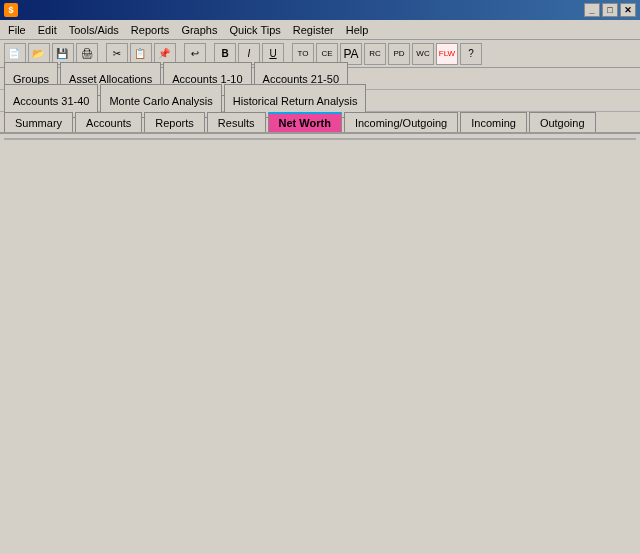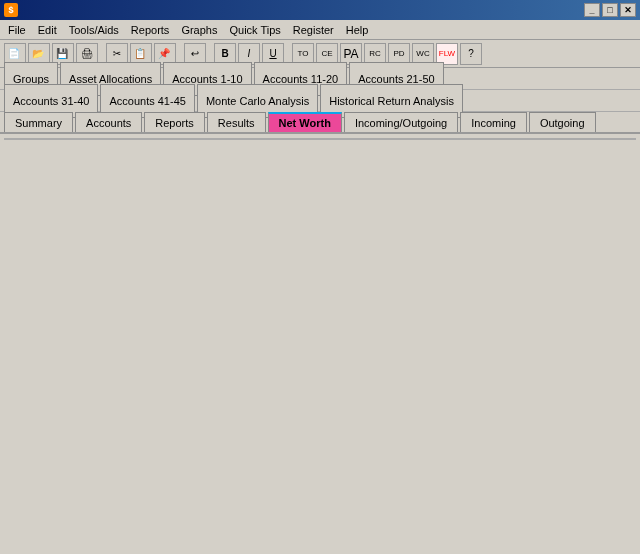--- a/index.html
+++ b/index.html
@@ -182,27 +182,25 @@
   <div class="tool-btn" style="font-size:8px">PD</div>
   <div class="tool-btn" style="font-size:8px">WC</div>
   <div class="tool-btn" style="font-size:8px;color:red;background:#ffeeee">FLW</div>
   <div class="tool-btn">?</div>
 </div>
 
 <div class="nav-row">
   <div class="nav-btn">Groups</div>
   <div class="nav-btn">Asset Allocations</div>
   <div class="nav-btn">Accounts 1-10</div>
-  <div class="nav-btn">Accounts 11-20</div>
   <div class="nav-btn">Accounts 21-50</div>
 </div>
 
 <div class="nav-row">
   <div class="nav-btn">Accounts 31-40</div>
-  <div class="nav-btn">Accounts 41-45</div>
   <div class="nav-btn">Monte Carlo Analysis</div>
   <div class="nav-btn">Historical Return Analysis</div>
 </div>
 
 <div class="tab-row">
   <div class="tab">Summary</div>
   <div class="tab">Accounts</div>
   <div class="tab">Reports</div>
   <div class="tab">Results</div>
   <div class="tab active">Net Worth</div>

